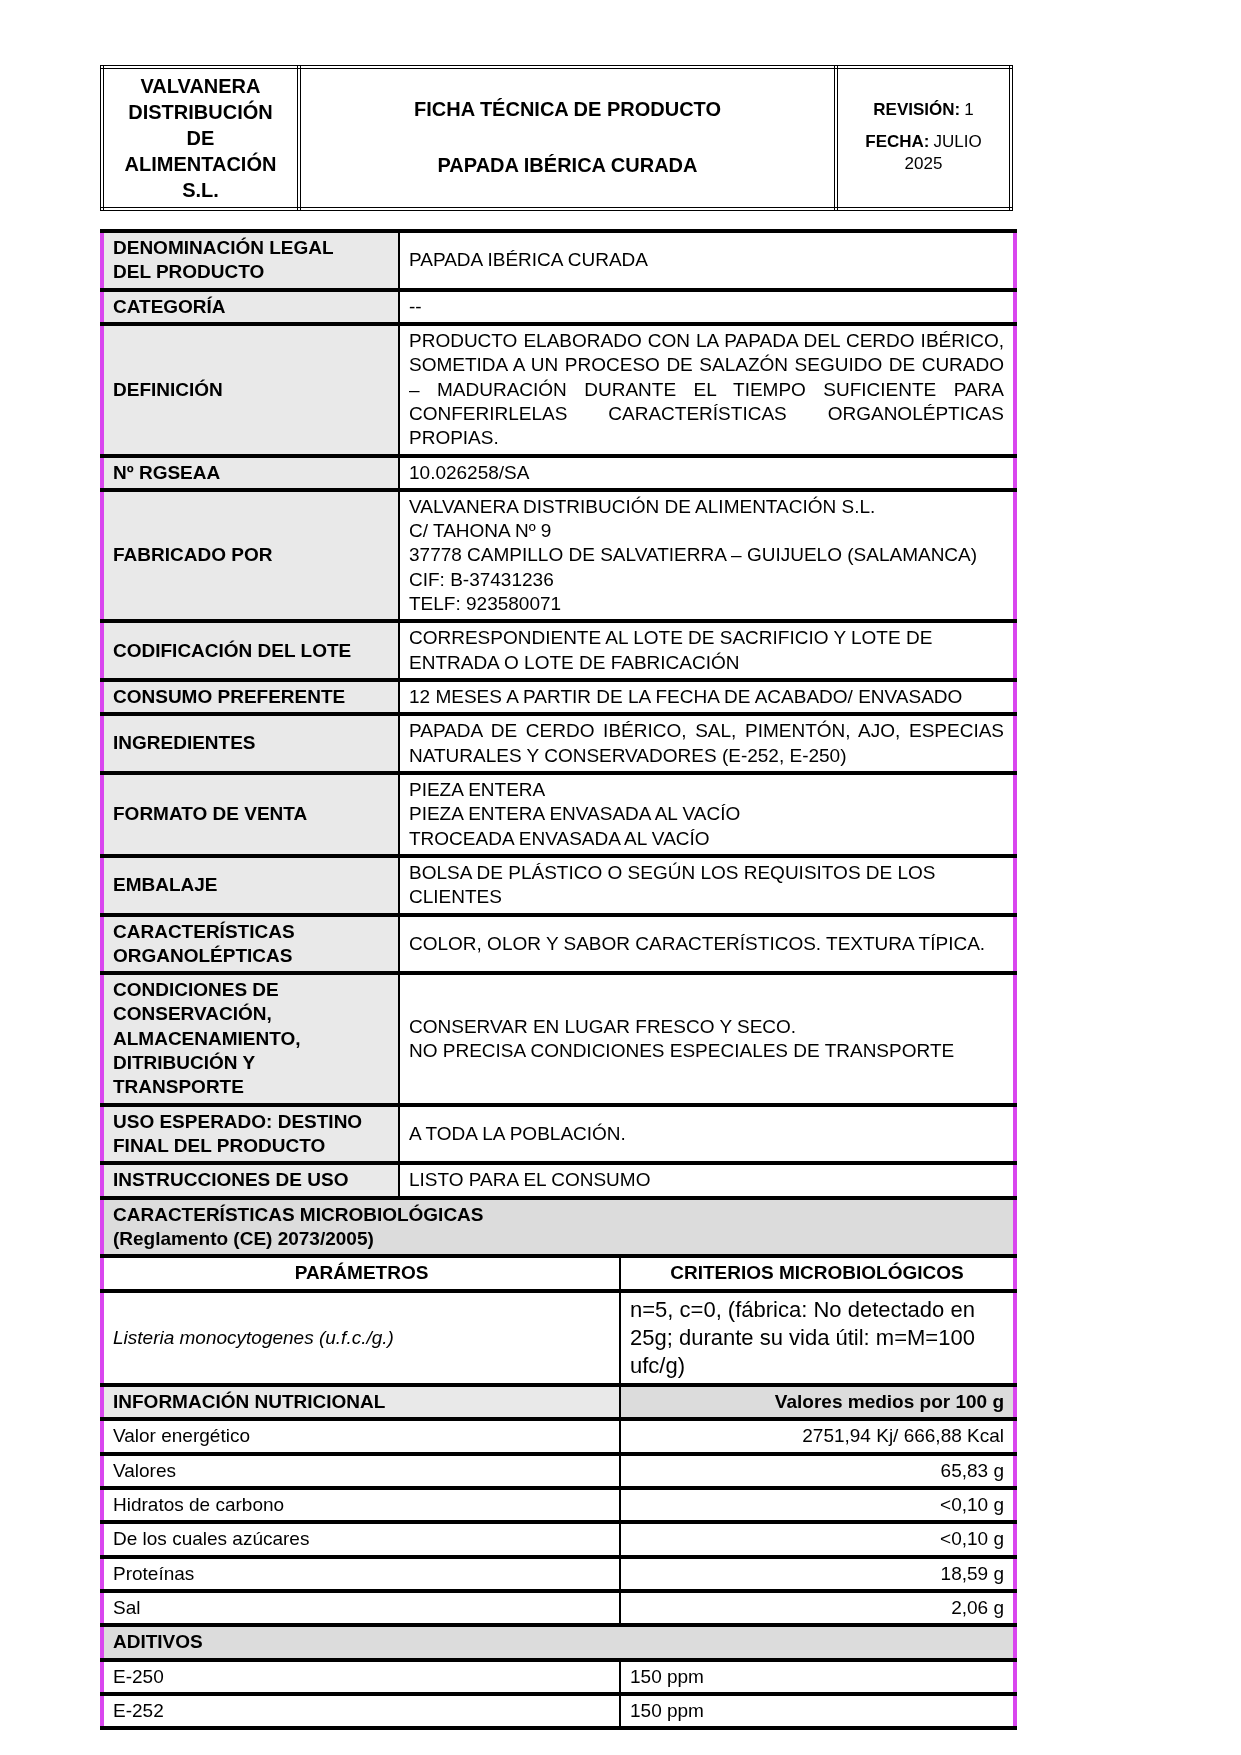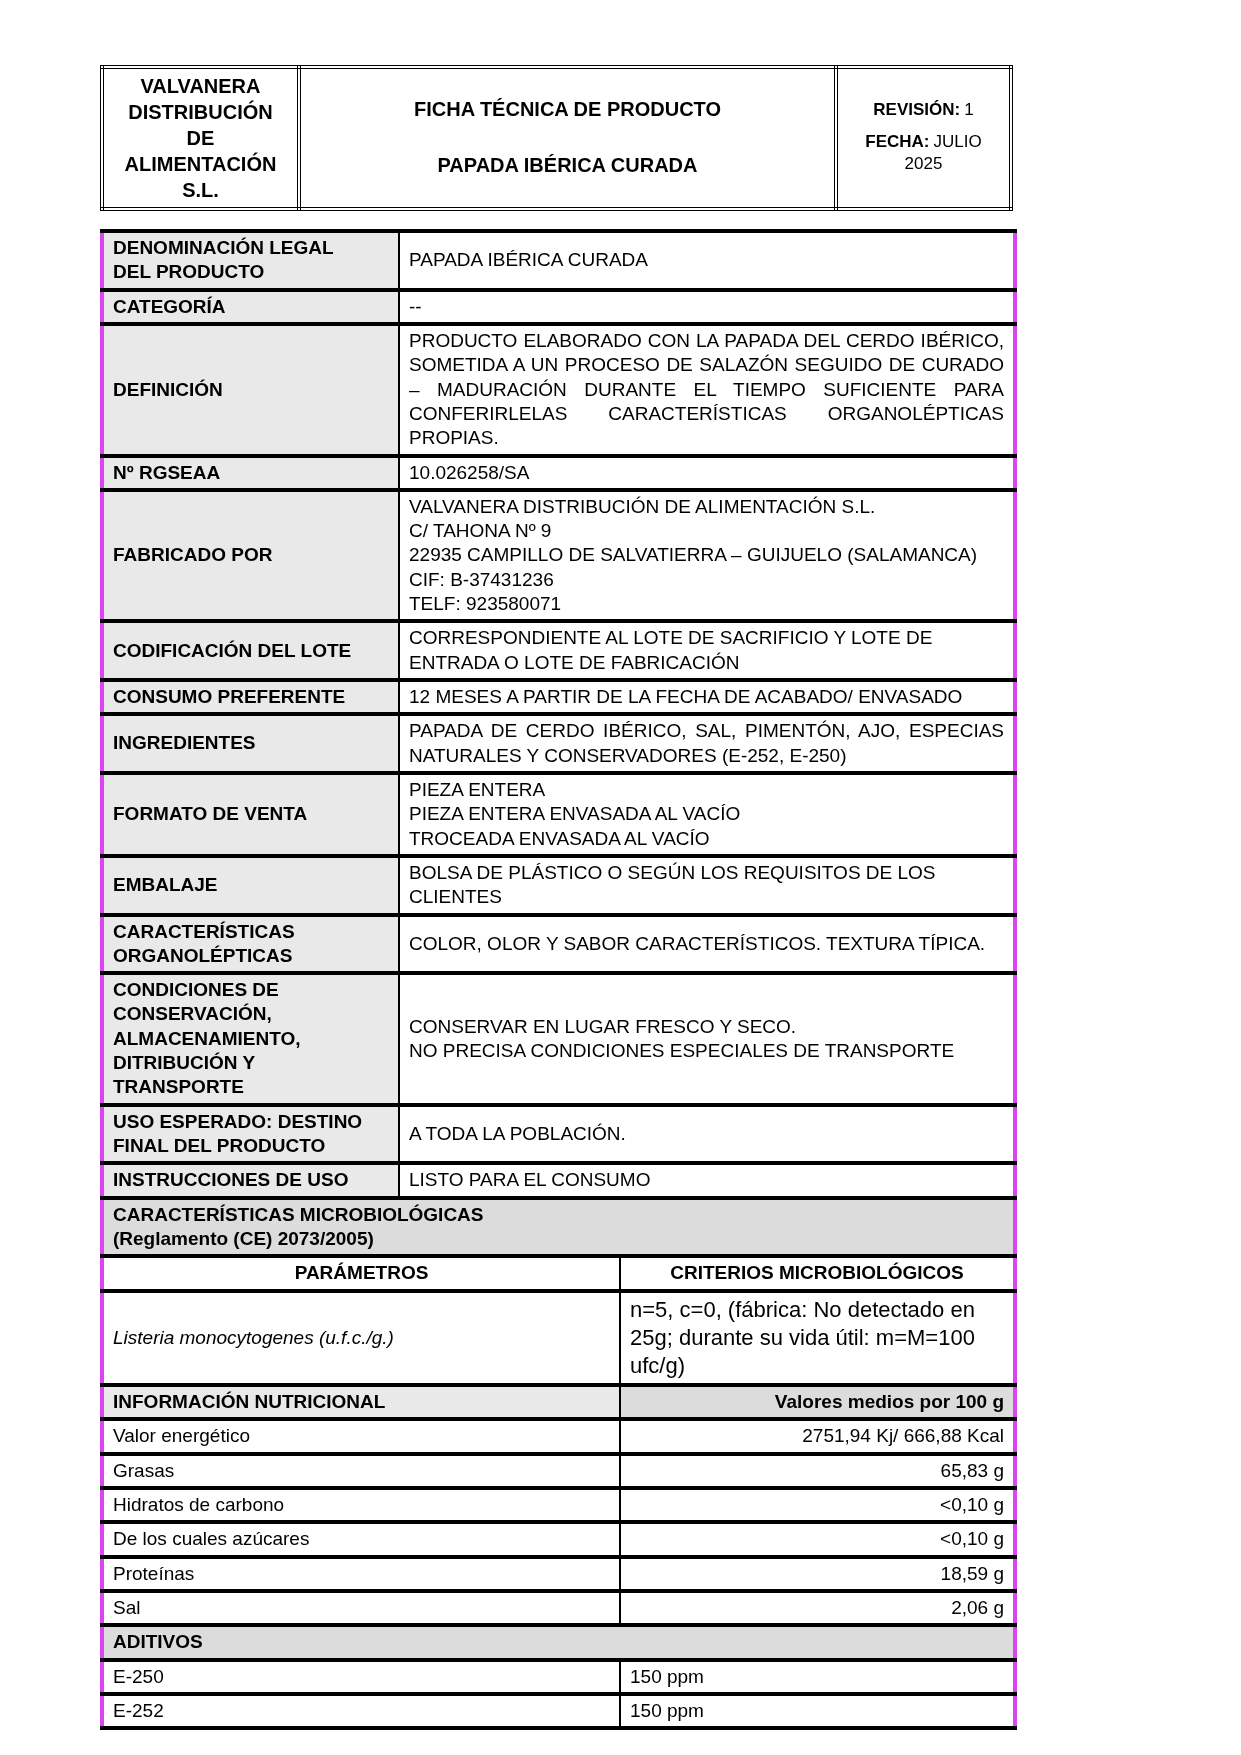--- a/index.html
+++ b/index.html
@@ -93,21 +93,21 @@
     <tr style="height:26px">
       <td class="lbl">Nº RGSEAA</td>
       <td colspan="2">10.026258/SA</td>
     </tr>
 
     <tr style="height:120px">
       <td class="lbl">FABRICADO POR</td>
       <td colspan="2">
         <span class="line">VALVANERA DISTRIBUCIÓN DE ALIMENTACIÓN S.L.</span>
         <span class="line">C/ TAHONA Nº 9</span>
-        <span class="line">22935 CAMPILLO DE SALVATIERRA – GUIJUELO (SALAMANCA)</span>
+        <span class="line">37778 CAMPILLO DE SALVATIERRA – GUIJUELO (SALAMANCA)</span>
         <span class="line">CIF: B-37431236</span>
         <span class="line">TELF: 923580071</span>
       </td>
     </tr>
 
     <tr style="height:50px">
       <td class="lbl">CODIFICACIÓN DEL LOTE</td>
       <td colspan="2">CORRESPONDIENTE AL LOTE DE SACRIFICIO Y LOTE DE ENTRADA O LOTE DE FABRICACIÓN</td>
     </tr>
 
@@ -187,21 +187,21 @@
 
     <tr style="height:26px">
       <td colspan="2" class="lbl">INFORMACIÓN NUTRICIONAL</td>
       <td class="sect num" style="text-align:right">Valores medios por 100 g</td>
     </tr>
     <tr style="height:26px">
       <td colspan="2">Valor energético</td>
       <td class="num">2751,94 Kj/ 666,88 Kcal</td>
     </tr>
     <tr style="height:26px">
-      <td colspan="2">Grasas</td>
+      <td colspan="2">Valores</td>
       <td class="num">65,83 g</td>
     </tr>
     <tr style="height:26px">
       <td colspan="2">Hidratos de carbono</td>
       <td class="num">&lt;0,10 g</td>
     </tr>
     <tr style="height:26px">
       <td colspan="2">De los cuales azúcares</td>
       <td class="num">&lt;0,10 g</td>
     </tr>

